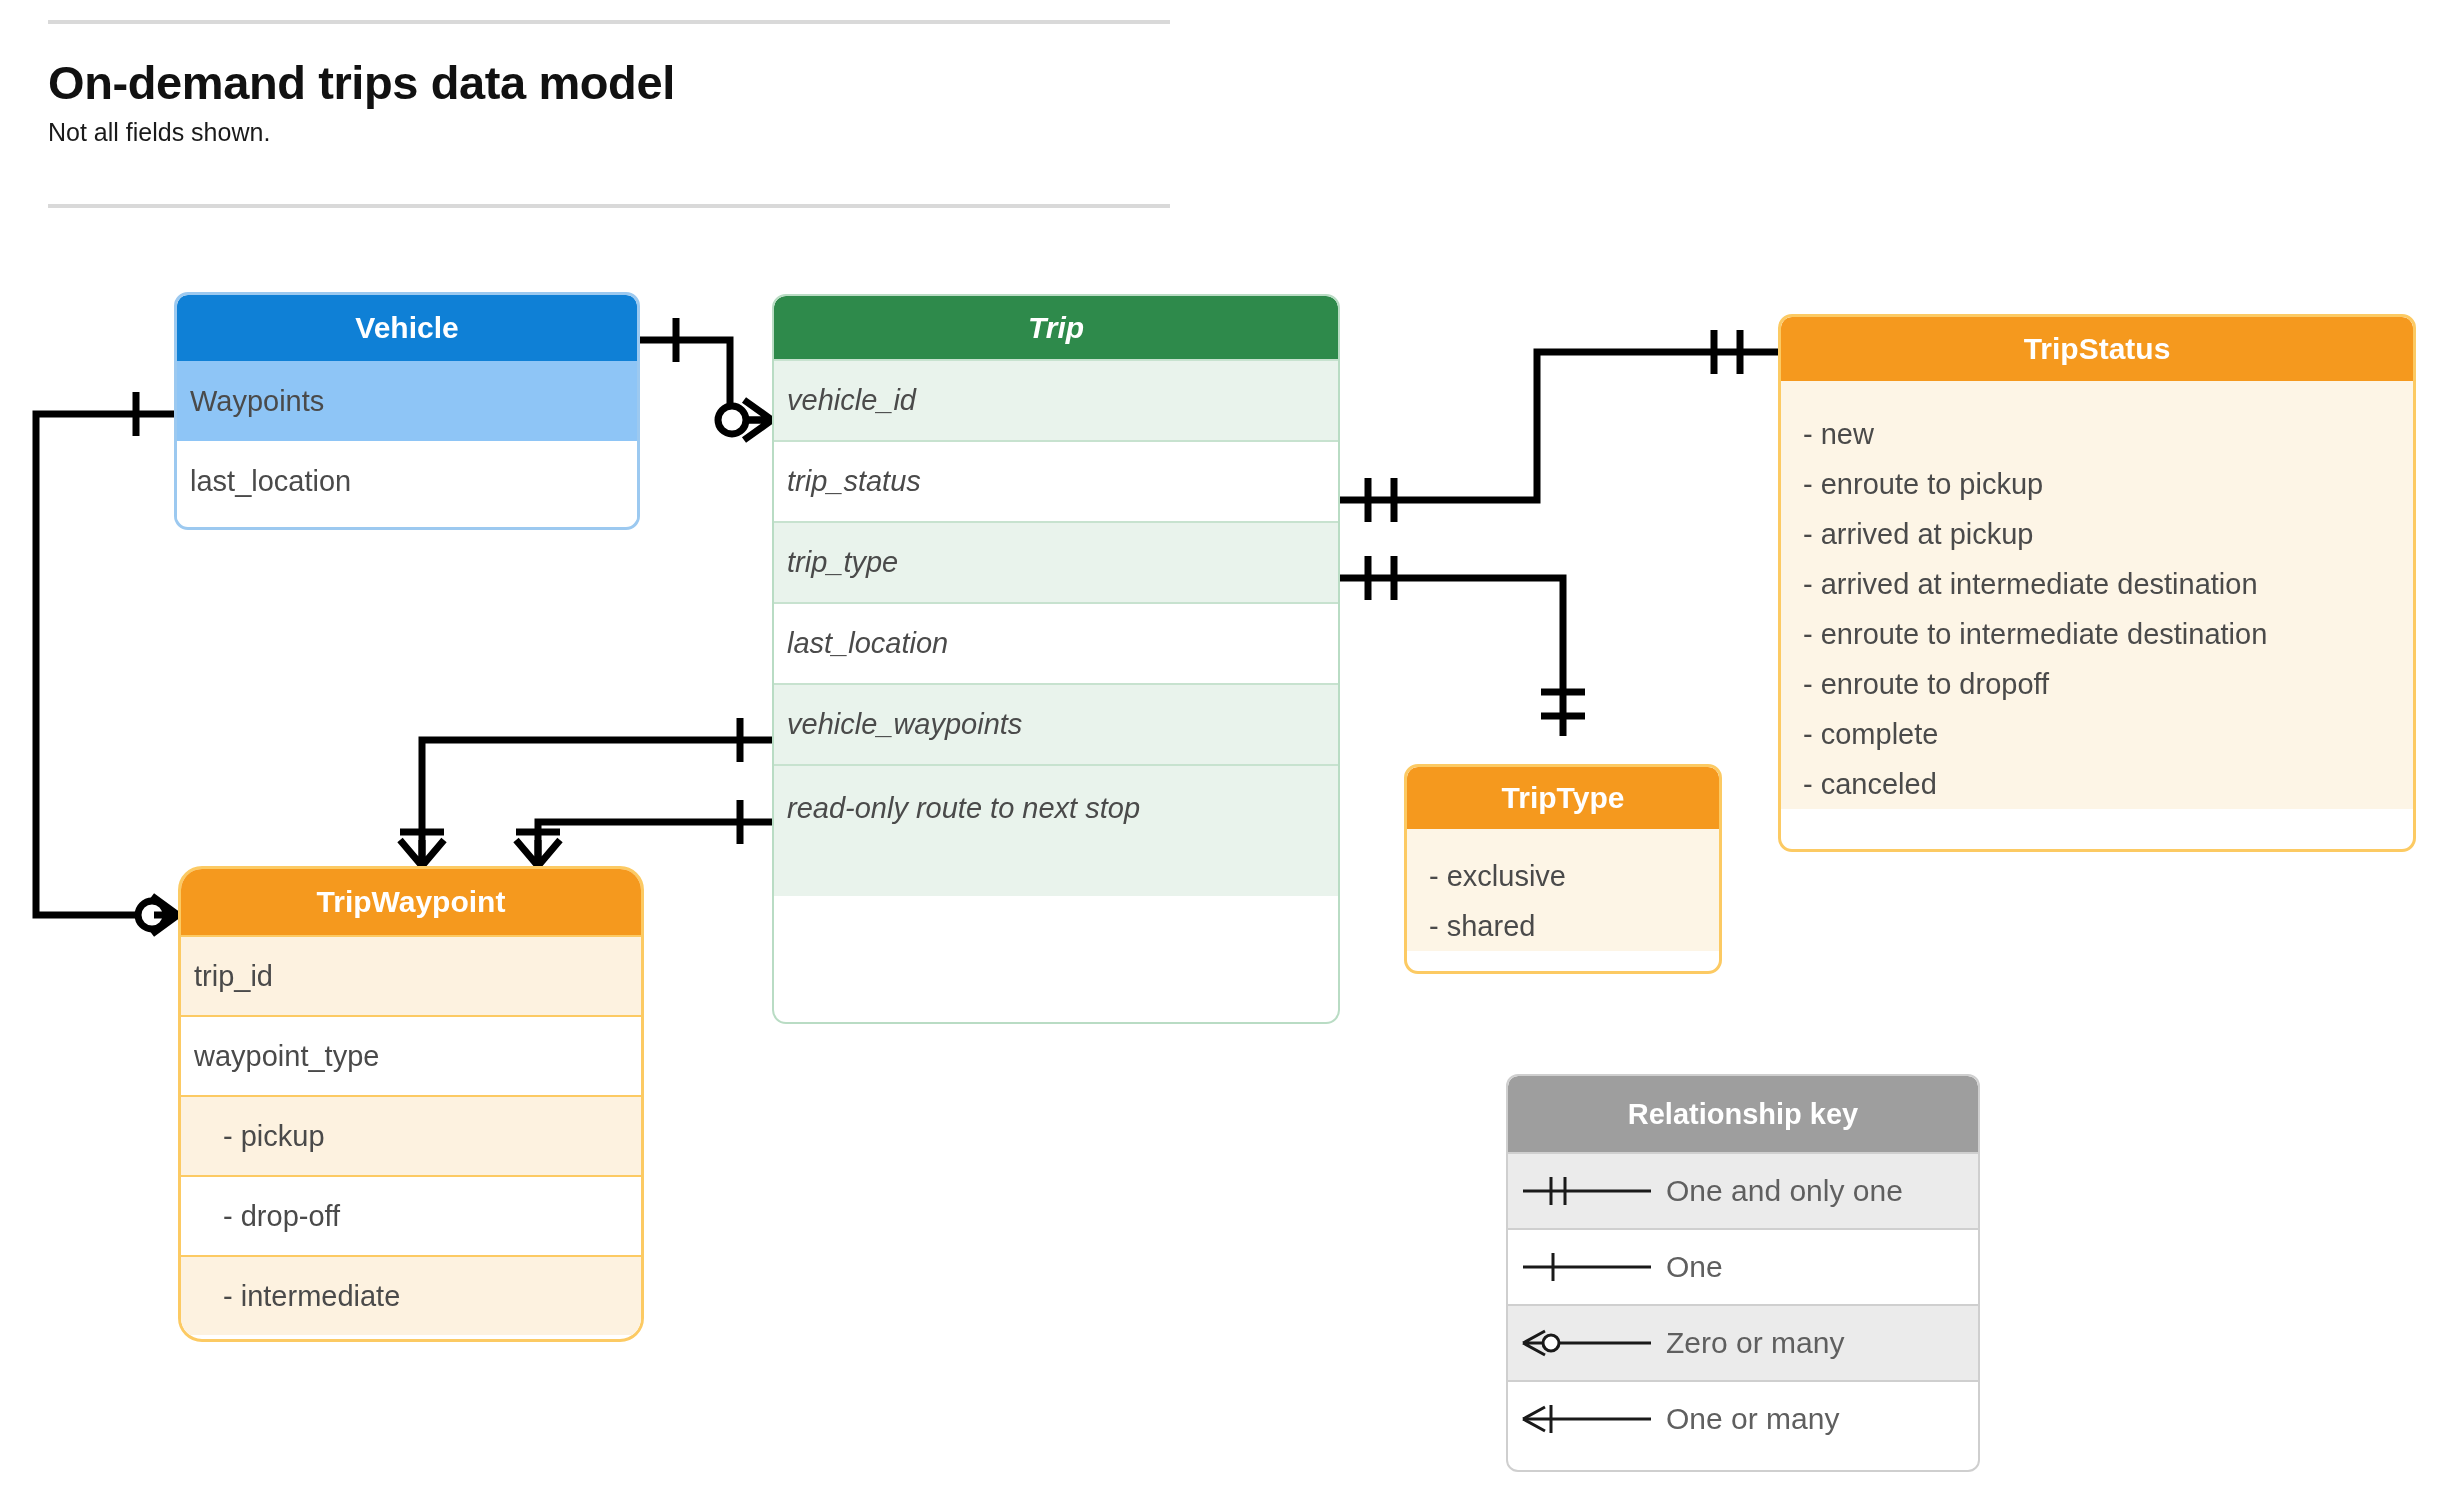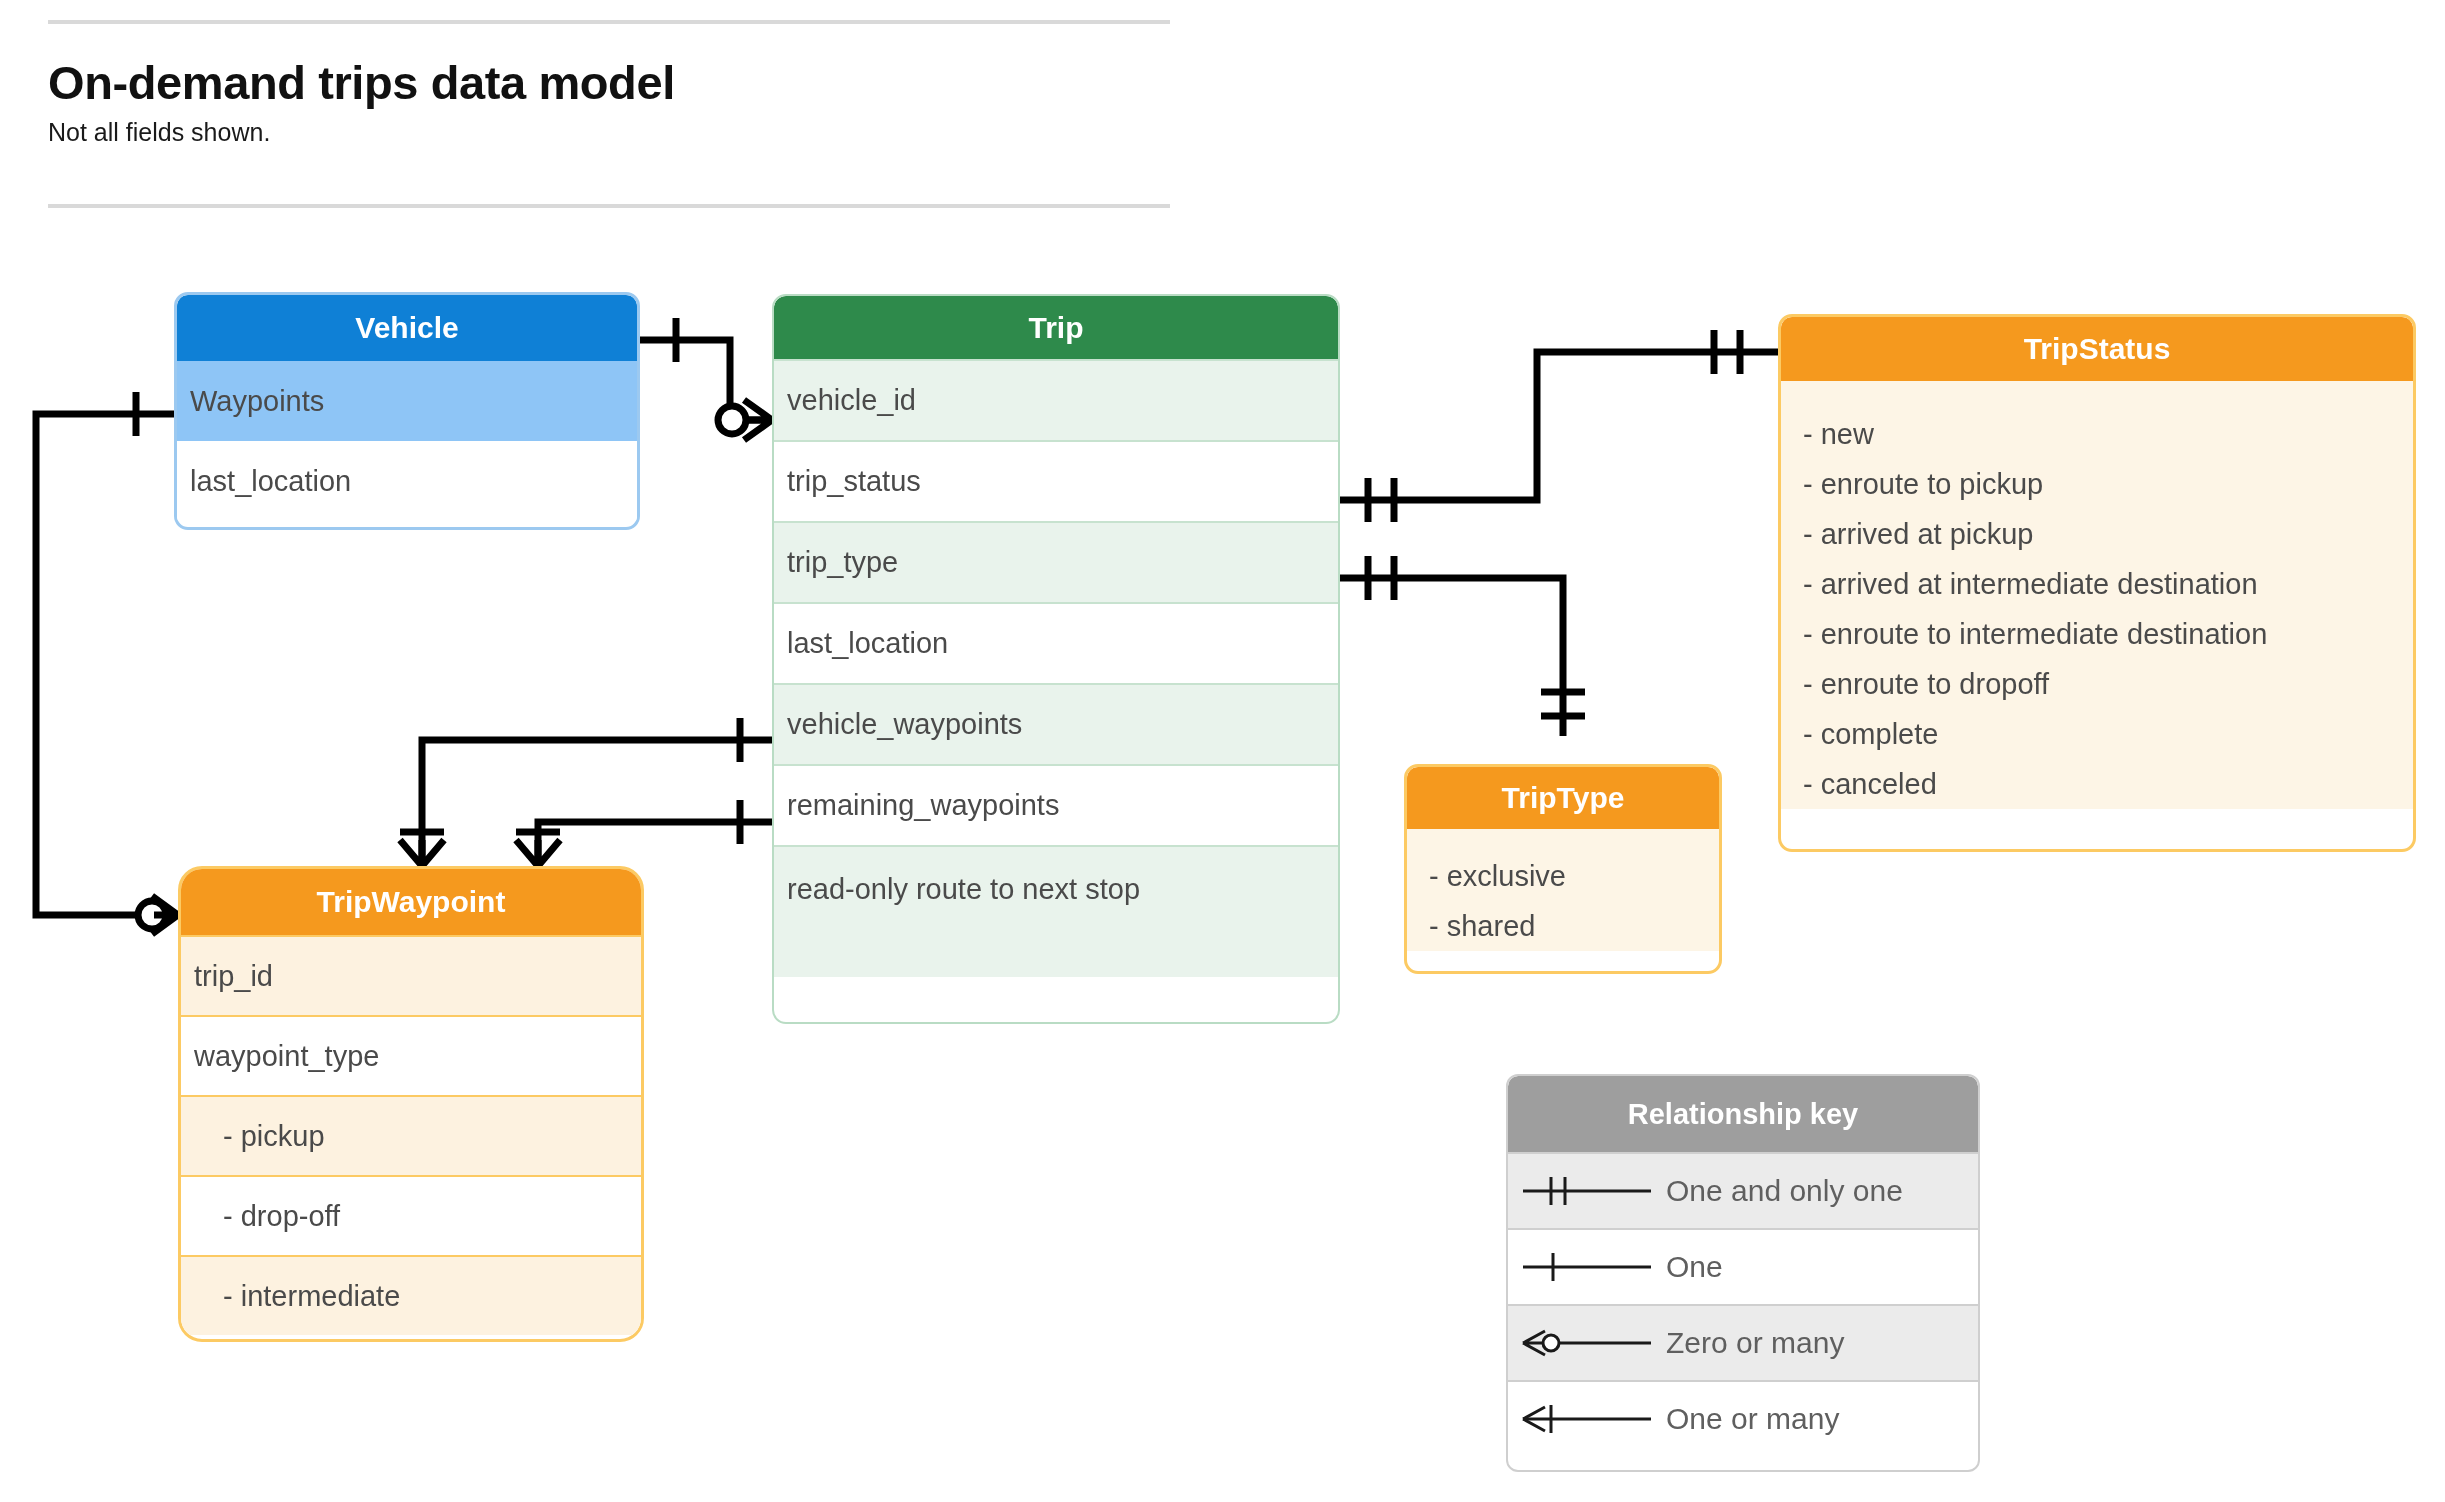--- a/index.html
+++ b/index.html
@@ -104,20 +104,21 @@
   }
   #entity-vehicle .row-lastloc {
     background: #ffffff; height: 80px;
   }
 
   
   #entity-trip {
     left: 772px; top: 294px; width: 568px; height: 730px;
     border: 2px solid #b9dcc4;
     border-radius: 14px;
+    font-style: italic;
   }
   #entity-trip .entity-header {
     background: #2e8a4b;
     height: 63px;
     border-radius: 12px 12px 0 0;
   }
   #entity-trip .row {
     height: 81px;
     border-top: 2px solid #c7e2cf;
   }
@@ -293,21 +294,20 @@
   </div>
 
   <div class="entity" id="entity-trip">
     <div class="entity-header">Trip</div>
     <div class="entity-body">
       <div class="row alt">vehicle_id</div>
       <div class="row plain">trip_status</div>
       <div class="row alt">trip_type</div>
       <div class="row plain">last_location</div>
       <div class="row alt">vehicle_waypoints</div>
-      <div class="row plain">remaining_waypoints</div>
       <div class="row multi route">
         <div>read-only route to next stop</div>
       </div>
     </div>
   </div>
 
   <div class="entity" id="entity-tripstatus">
     <div class="entity-header">TripStatus</div>
     <div class="enum-body">
       <div class="enum-line">- new</div>

